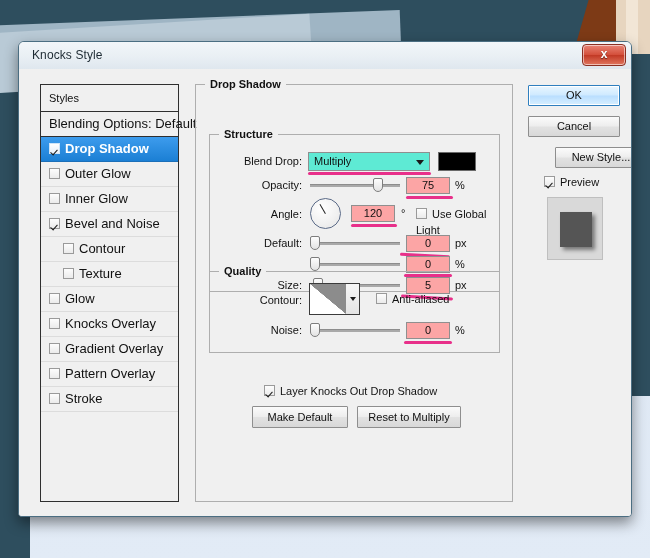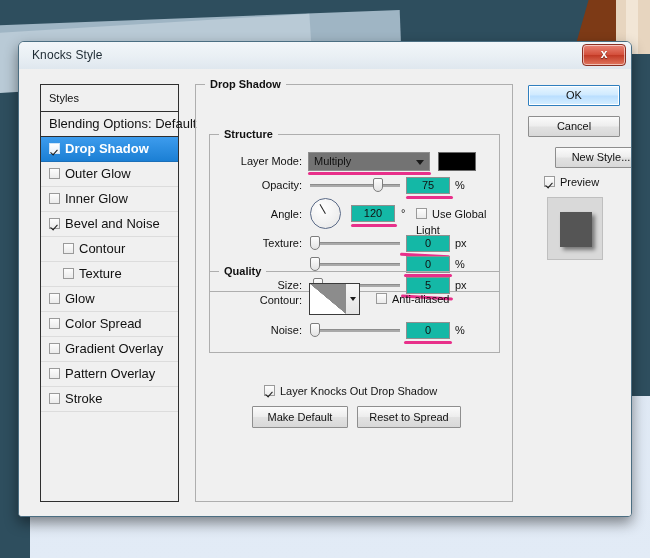--- a/index.html
+++ b/index.html
@@ -188,32 +188,32 @@
   }
   .unit {
     position:absolute; font-size:11px; color:#111; line-height:20px;
   }
 
   
   .numfield {
     position:absolute;
     height:17px; width:44px;
     border:1px solid #8f8f8f;
-    background:#14b8a6;
+    background:#fca5a5;
     box-sizing:border-box;
     text-align:center;
     font-size:11px; color:#111;
     line-height:15px;
     padding:0;
   }
   .combo {
     position:absolute;
     height:19px;
     border:1px solid #8f8f8f;
-    background:#737373;
+    background:#5eead4;
     box-sizing:border-box;
     font-size:11px; color:#111;
     line-height:17px;
     padding-left:5px;
   }
   .combo .arr {
     position:absolute; right:5px; top:7px;
     width:0;height:0;
     border-left:4px solid transparent;
     border-right:4px solid transparent;
@@ -372,34 +372,34 @@
       <div class="styles-header">Styles</div>
       <div id="styles-rows">
           <div class="style-row blend"><span>Blending Options: Default</span></div>
           <div class="style-row sel"><span class="cb checked"></span><span>Drop Shadow</span></div>
           <div class="style-row"><span class="cb"></span><span>Outer Glow</span></div>
           <div class="style-row"><span class="cb"></span><span>Inner Glow</span></div>
           <div class="style-row"><span class="cb checked"></span><span>Bevel and Noise</span></div>
           <div class="style-row indent"><span class="cb"></span><span>Contour</span></div>
           <div class="style-row indent"><span class="cb"></span><span>Texture</span></div>
           <div class="style-row"><span class="cb"></span><span>Glow</span></div>
-          <div class="style-row"><span class="cb"></span><span>Color Spread</span></div>
+          <div class="style-row"><span class="cb"></span><span>Knocks Overlay</span></div>
           <div class="style-row"><span class="cb"></span><span>Gradient Overlay</span></div>
           <div class="style-row"><span class="cb"></span><span>Pattern Overlay</span></div>
           <div class="style-row"><span class="cb"></span><span>Stroke</span></div>
         </div>
     </div>
 
     <div class="group" id="drop-shadow-group">
       <div class="legend">Drop Shadow</div>
 
       <div class="group" id="structure-group">
         <div class="legend">Structure</div>
 
-        <div class="lbl" style="left:0px; top:16px; width:92px;">Layer Mode:</div>
+        <div class="lbl" style="left:0px; top:16px; width:92px;">Blend Drop:</div>
         <div class="combo" style="left:98px; top:17px; width:122px;">
           <span>Multiply</span>
           <span class="arr"></span>
         </div>
         <div class="swatch-black" style="left:228px; top:17px;"></div>
         <div class="hl" style="left:98px; top:37px; width:123px;"></div>
 
         <div class="lbl" style="left:0px; top:40px; width:92px;">Opacity:</div>
         <div class="slider" style="left:100px; top:42px; width:90px;">
           <div class="track"></div>
@@ -413,21 +413,21 @@
         <div class="dial" style="left:100px; top:63px;">
           <div class="needle"></div>
         </div>
         <div class="numfield" style="left:141px; top:70px; width:44px;">120</div>
         <div class="unit" style="left:191px; top:68px;">°</div>
         <div class="hl" style="left:141px; top:89px; width:46px;"></div>
         <div class="ckline" style="left:206px; top:71px;">
           <span class="cb"></span><span>Use Global Light</span>
         </div>
 
-        <div class="lbl" style="left:0px; top:98px; width:92px;">Texture:</div>
+        <div class="lbl" style="left:0px; top:98px; width:92px;">Default:</div>
         <div class="slider" style="left:100px; top:100px; width:90px;">
           <div class="track"></div>
           <div class="thumb" style="left:0px;"></div>
         </div>
         <div class="numfield" style="left:196px; top:100px;">0</div>
         <div class="unit" style="left:245px; top:98px;">px</div>
         <div class="hl" style="left:190px; top:119px; width:50px; transform:rotate(2.8deg);"></div>
 
         <div class="slider" style="left:100px; top:121px; width:90px;">
           <div class="track"></div>
@@ -468,21 +468,21 @@
         </div>
         <div class="numfield" style="left:196px; top:50px;">0</div>
         <div class="unit" style="left:245px; top:48px;">%</div>
         <div class="hl" style="left:194px; top:69px; width:48px;"></div>
       </div>
 
       <div class="ckline" id="lko-check">
         <span class="cb checked"></span><span>Layer Knocks Out Drop Shadow</span>
       </div>
       <div class="btn" id="make-default">Make Default</div>
-      <div class="btn" id="reset-default">Reset to Spread</div>
+      <div class="btn" id="reset-default">Reset to Multiply</div>
     </div>
 
     <div class="btn default" id="ok-button">OK</div>
     <div class="btn" id="cancel-button">Cancel</div>
     <div class="btn" id="newstyle-button">New Style...</div>
     <div class="ckline" id="preview-check">
       <span class="cb checked"></span><span>Preview</span>
     </div>
     <div id="preview-thumb">
       <div class="sq"></div>

